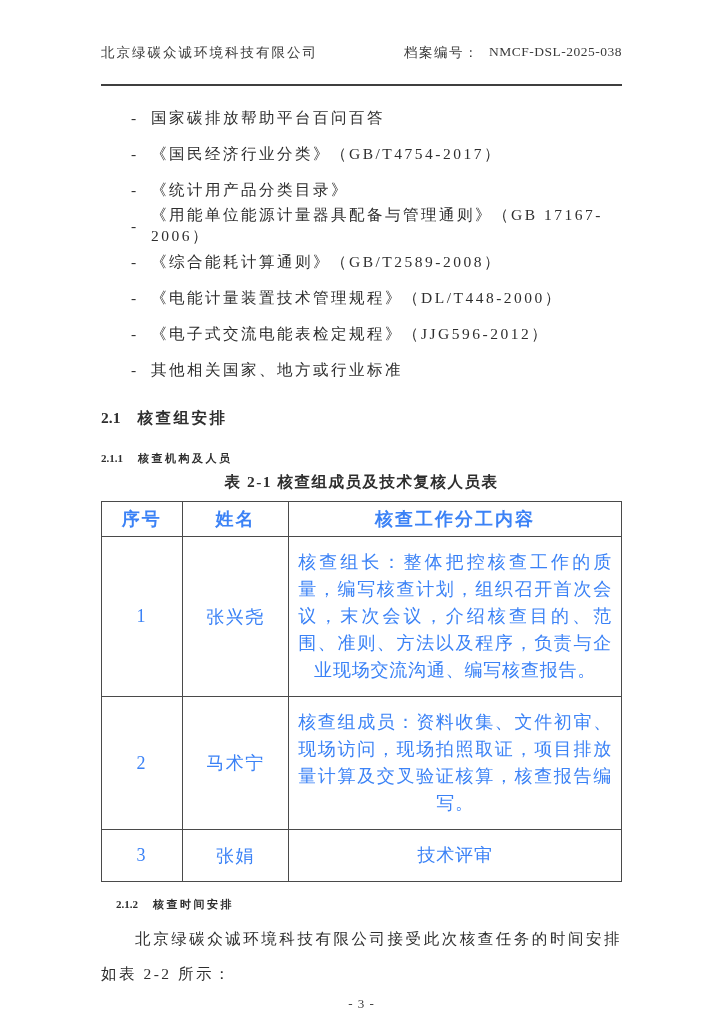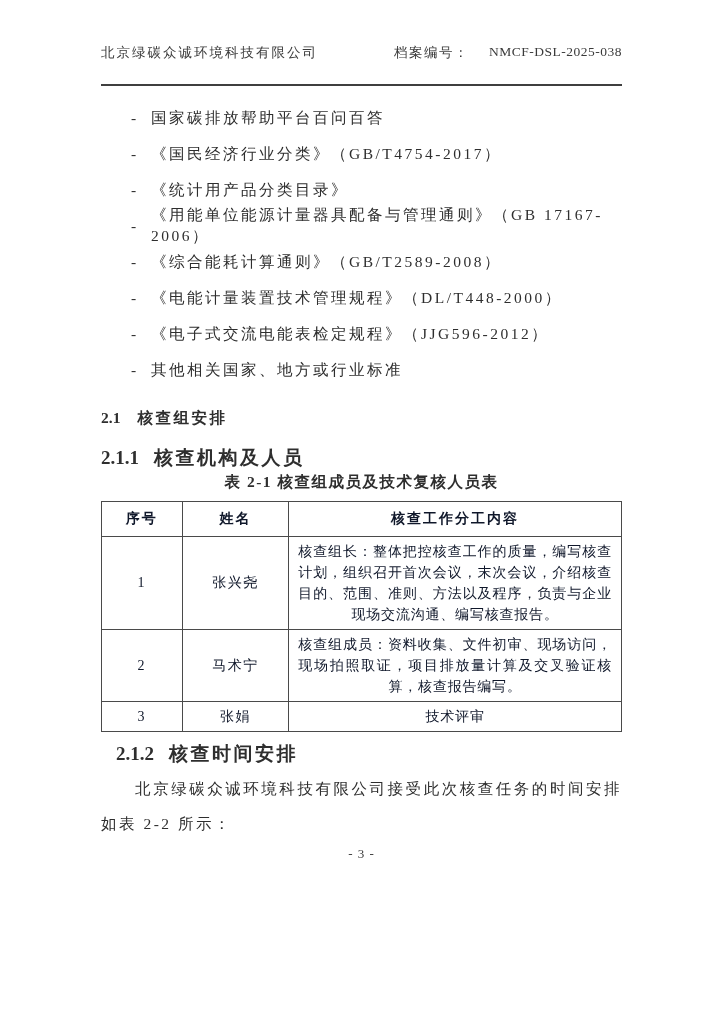--- a/index.html
+++ b/index.html
@@ -13,63 +13,63 @@
   
   .page-header{
     display:flex;justify-content:space-between;align-items:baseline;
     padding-top:44px;padding-bottom:22px;
     border-bottom:2px solid #3f3f3f;
     font-size:13.5px;color:#3a3a3a;
   }
   .company{letter-spacing:2px;}
   .archive{display:flex;align-items:flex-start;}
   .archive .label{letter-spacing:1.5px;margin-right:10px;}
-  .archive .number{letter-spacing:0.5px;margin-left:10px;}
+  .archive .number{letter-spacing:0.5px;}
 
   
   .ref-list{margin-top:14px;}
   .ref-item{
     display:flex;align-items:center;height:36px;
     font-size:15.5px;letter-spacing:2.5px;
   }
   .ref-bullet{margin-left:30px;width:20px;flex:0 0 auto;}
 
   
   .h2{margin-top:14px;font-size:17.5px;font-weight:bold;line-height:26px;}
   .h2 .num{margin-right:20px;letter-spacing:0;}
   .h2 .ttl{letter-spacing:3px;}
   .h3{margin-top:18px;font-size:15.5px;font-weight:bold;line-height:24px;}
   .h3 .num{margin-right:17px;}
   .h3 .ttl{letter-spacing:2.5px;}
-  .h4{margin-top:16px;font-size:19px;font-weight:bold;line-height:24px;}
+  .h4{margin-top:16px;font-size:11px;font-weight:bold;line-height:24px;}
   .h4 .num{margin-right:15px;}
   .h4 .ttl{letter-spacing:2.5px;}
   .h4.after-table{margin-top:10px;margin-left:15px;}
 
   
   .para{
     margin:6px 0 0 0;font-size:15.5px;letter-spacing:2.5px;
     line-height:2.25;text-indent:2.2em;text-align:justify;
   }
 
   
   .tbl-caption{
     text-align:center;font-weight:bold;
     font-size:15.5px;letter-spacing:1.5px;line-height:24px;
   }
   table{
     margin-top:7px;width:100%;border-collapse:collapse;table-layout:fixed;
   }
-  th,td{border:1.5px solid #4a4a4a;font-size:14px;color:#0f172a;}
+  th,td{border:1.5px solid #4a4a4a;font-size:18px;color:#3b82f6;}
   th{font-weight:bold;height:30px;letter-spacing:2px;text-align:center;padding:2px 4px;}
   col.c-no{width:15.5%;} col.c-name{width:20.5%;}
   td.cell-center{text-align:center;letter-spacing:1.5px;padding:2px 4px;height:25px;}
   td.duty{
     text-align:justify;text-align-last:center;
-    line-height:21px;letter-spacing:0.8px;padding:4px 9px;
+    line-height:27px;letter-spacing:0.8px;padding:12px 9px;
   }
 
   
   .page-footer{
     margin-top:4px;text-align:center;font-size:13px;letter-spacing:1px;color:#3a3a3a;
   }
 </style>
 </head>
 <body>
 

